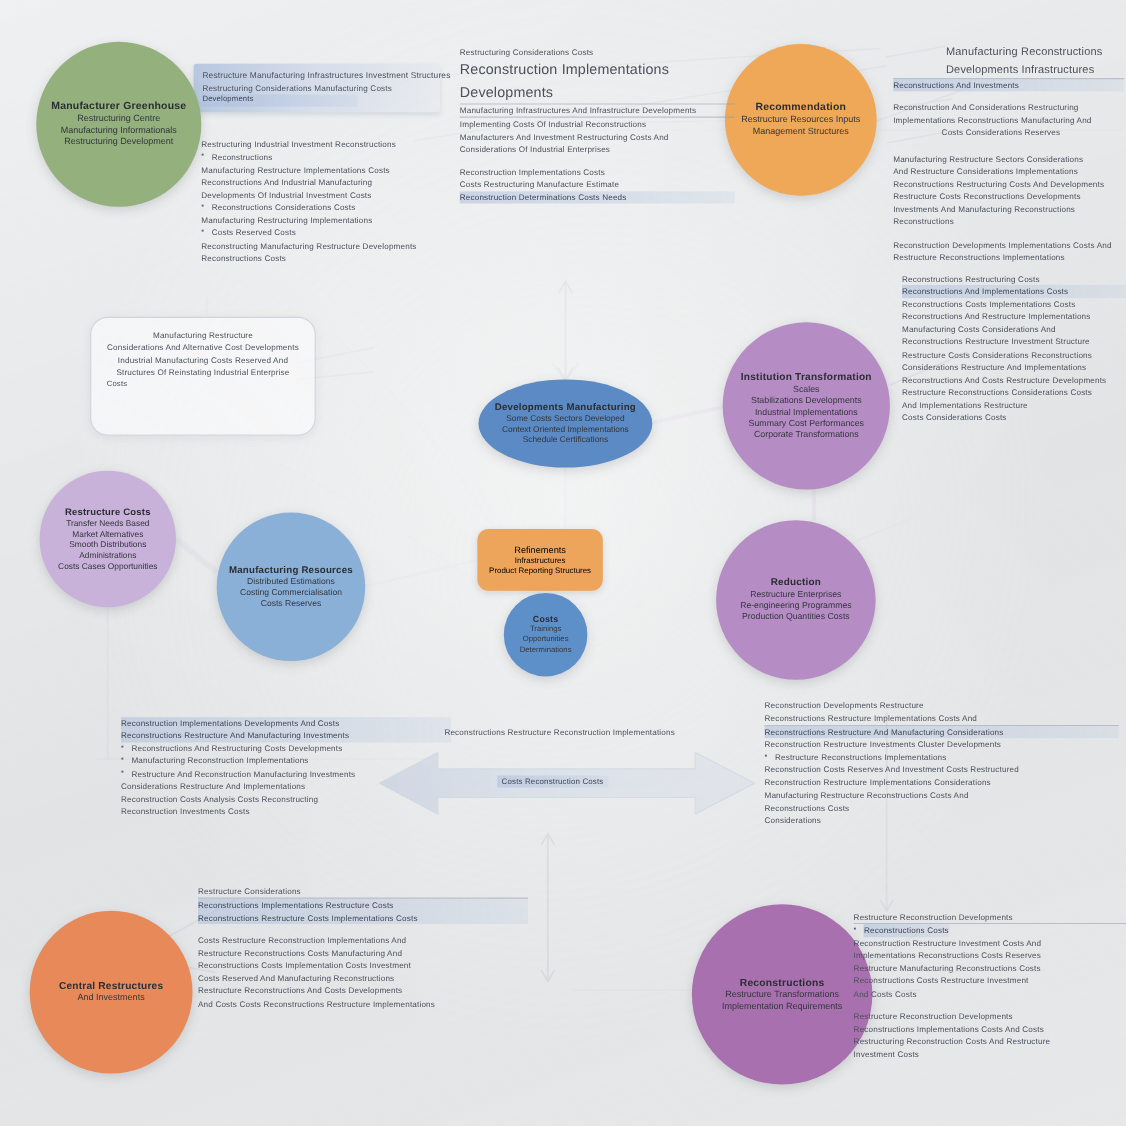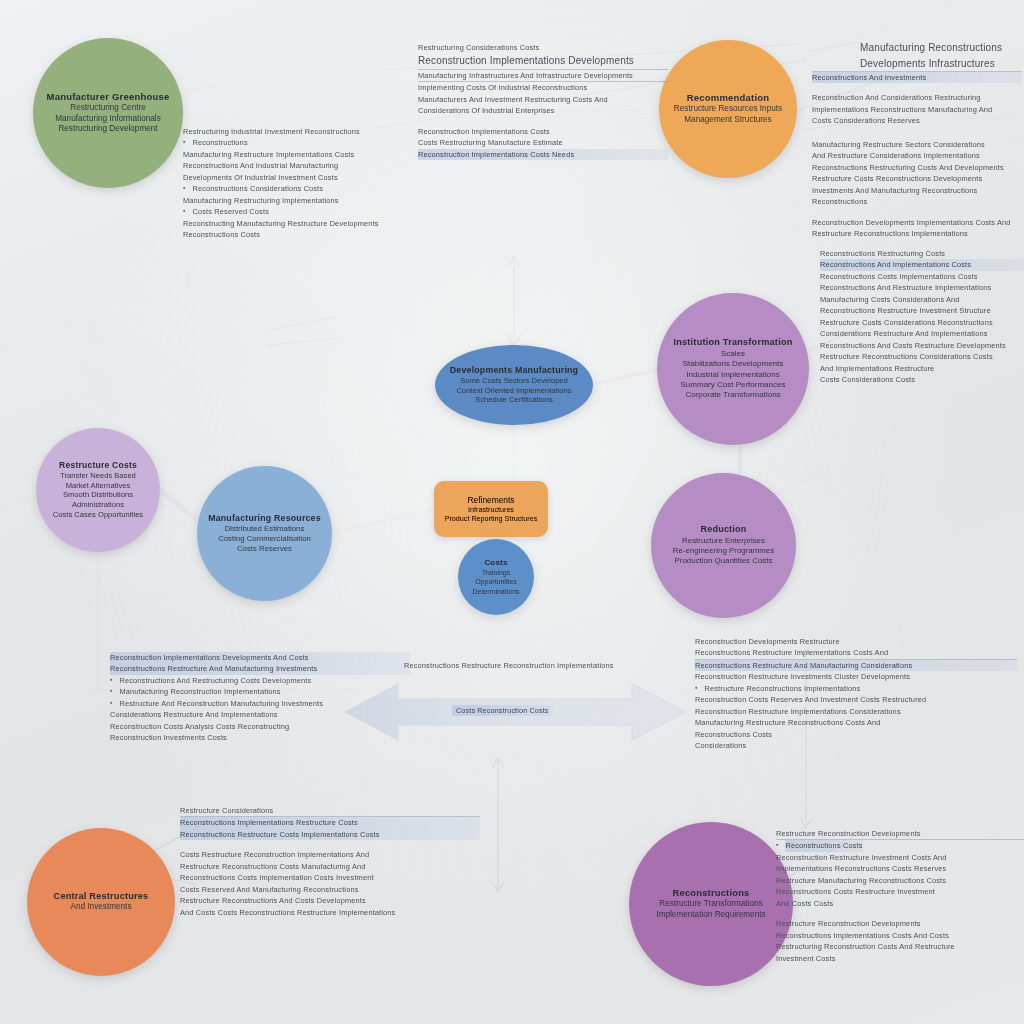--- a/index.html
+++ b/index.html
@@ -175,21 +175,33 @@
         <stop offset="0" stop-color="#8ea6cb" stop-opacity=".95"></stop>
         <stop offset="45%" stop-color="#a5b8d6" stop-opacity=".85"></stop>
         <stop offset="100%" stop-color="#b9c7de" stop-opacity=".75"></stop>
       </linearGradient>
       <path d="M345,712 L398,684 L398,699 L632,699 L632,684 L686,712 L632,740 L632,725 L398,725 L398,740 Z" fill="url(#abg)" stroke="#93a9cc" stroke-width="1" opacity=".92"></path>
     </g>
   </svg>
 
   <div class="vignette"></div>
 
-
+  <div class="banner" style="left:176px;top:58px;width:224px;">
+    <div class="tline" style="font-size:7.6px;">Restructure Manufacturing Infrastructures    Investment Structures</div>
+    <div class="tline" style="font-size:7.4px;">Restructuring Considerations Manufacturing Costs</div>
+    <div class="tline hl" style="font-size:7px;width:68%;">Developments</div>
+  </div>
+
+  <div class="panel" style="left:82px;top:288px;width:205px;height:108px;">
+    <div class="tline" style="font-size:7.4px;text-align:center;">Manufacturing Restructure</div>
+    <div class="tline" style="font-size:7.4px;text-align:center;">Considerations And Alternative Cost Developments</div>
+    <div class="tline" style="font-size:7.4px;text-align:center;">Industrial Manufacturing Costs Reserved And</div>
+    <div class="tline" style="font-size:7.4px;text-align:center;">Structures Of Reinstating Industrial Enterprise</div>
+    <div class="tline" style="font-size:7px;">Costs</div>
+  </div>
 
   <div id="nodes-layer">
       <div class="node" style="left: 33px; top: 38px; width: 150px; height: 150px; background: rgb(147, 176, 125);">
         <div class="ttl" style="font-size: 9.5px;">Manufacturer Greenhouse</div>
         <div class="sub" style="font-size: 8.2px;">Restructuring Centre</div>
         <div class="sub" style="font-size: 8.2px;">Manufacturing Informationals</div>
         <div class="sub" style="font-size: 8.2px;">Restructuring Development</div>
       </div>
       <div class="node" style="left: 659px; top: 40px; width: 138px; height: 138px; background: rgb(239, 168, 87);">
         <div class="ttl" style="font-size: 9.5px;">Recommendation</div>
@@ -248,29 +260,29 @@
       <div class="node" style="left: 629px; top: 822px; width: 164px; height: 164px; background: rgb(168, 112, 174);">
         <div class="ttl" style="font-size: 9.4px;">Reconstructions</div>
         <div class="sub" style="font-size: 8.2px;">Restructure Transformations</div>
         <div class="sub" style="font-size: 8.2px;">Implementation Requirements</div>
       </div>
     </div>
 
   <div id="text-layer">
       <div class="tblk" style="left: 418px; top: 42px; width: 250px;">
         <div class="tline wrap" style="font-size: 7.4px;">Restructuring Considerations Costs</div>
-        <div class="tline wrap ul" style="font-size: 10px;">Reconstruction Implementations Developments</div>
+        <div class="tline wrap ul" style="font-size: 13px;">Reconstruction Implementations Developments</div>
         <div class="tline wrap ul" style="font-size: 7.4px;">Manufacturing Infrastructures And Infrastructure Developments</div>
         <div class="tline wrap" style="font-size: 7.4px;">Implementing Costs Of Industrial Reconstructions</div>
         <div class="tline wrap" style="font-size: 7.4px;">Manufacturers And Investment Restructuring Costs And</div>
         <div class="tline wrap" style="font-size: 7.4px;">Considerations Of Industrial Enterprises</div>
         <div style="height: 9px;"></div>
         <div class="tline wrap" style="font-size: 7.4px;">Reconstruction Implementations Costs</div>
         <div class="tline wrap" style="font-size: 7.4px;">Costs Restructuring Manufacture Estimate</div>
-        <div class="tline wrap hl" style="font-size: 7.4px;">Reconstruction Implementations Costs Needs</div>
+        <div class="tline wrap hl" style="font-size: 7.4px;">Reconstruction Determinations Costs Needs</div>
       </div>
       <div class="tblk" style="left: 183px; top: 126px; width: 230px;">
         <div class="tline wrap" style="font-size: 7.4px;">Restructuring Industrial Investment Reconstructions</div>
         <div class="bullet">
           <span class="dot" style="font-size: 7px;">▪</span>
           <div class="tline wrap" style="font-size: 7.4px;">Reconstructions</div>
         </div>
         <div class="tline wrap" style="font-size: 7.4px;">Manufacturing Restructure Implementations Costs</div>
         <div class="tline wrap" style="font-size: 7.4px;">Reconstructions And Industrial Manufacturing</div>
         <div class="tline wrap" style="font-size: 7.4px;">Developments Of Industrial Investment Costs</div>
@@ -285,21 +297,21 @@
         </div>
         <div class="tline wrap" style="font-size: 7.4px;">Reconstructing Manufacturing Restructure Developments</div>
         <div class="tline wrap" style="font-size: 7.4px;">Reconstructions Costs</div>
       </div>
       <div class="tblk" style="left: 812px; top: 40px; width: 210px;">
         <div class="tline wrap ul" style="font-size: 10px; padding-left: 48px;">Manufacturing Reconstructions Developments Infrastructures</div>
         <div class="tline wrap hl" style="font-size: 7.4px;">Reconstructions And Investments</div>
         <div style="height: 9px;"></div>
         <div class="tline wrap" style="font-size: 7.4px;">Reconstruction And Considerations Restructuring</div>
         <div class="tline wrap" style="font-size: 7.4px;">Implementations Reconstructions Manufacturing And</div>
-        <div class="tline wrap" style="font-size: 7.4px;">Costs Considerations Reserves</div>
+        <div class="tline wrap" style="font-size: 7.4px; margin-left: 44px;">Costs Considerations Reserves</div>
         <div class="tline wrap" style="font-size: 7.4px; margin-top: 12px;">Manufacturing Restructure Sectors Considerations</div>
         <div class="tline wrap" style="font-size: 7.4px;">And Restructure Considerations Implementations</div>
         <div class="tline wrap" style="font-size: 7.4px;">Reconstructions Restructuring Costs And Developments</div>
         <div class="tline wrap" style="font-size: 7.4px;">Restructure Costs Reconstructions Developments</div>
         <div class="tline wrap" style="font-size: 7.4px;">Investments And Manufacturing Reconstructions</div>
         <div class="tline wrap" style="font-size: 7.4px;">Reconstructions</div>
         <div style="height: 9px;"></div>
         <div class="tline wrap" style="font-size: 7.4px;">Reconstruction Developments Implementations Costs And</div>
         <div class="tline wrap" style="font-size: 7.4px;">Restructure Reconstructions Implementations</div>
       </div>

